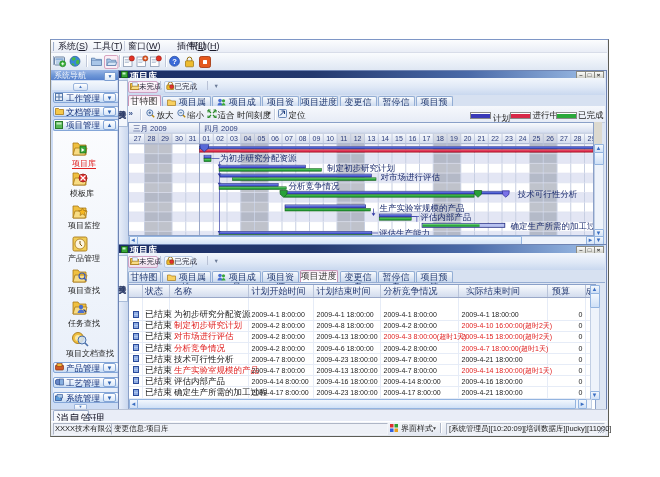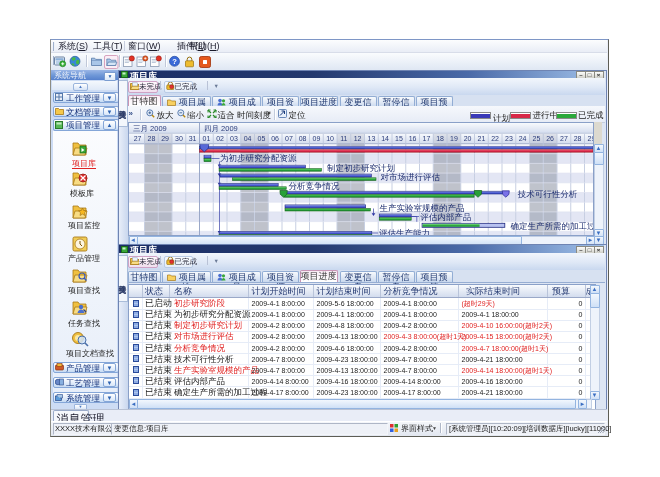--- a/index.html
+++ b/index.html
@@ -545,33 +545,20 @@
 <div class="a" style="left:313px;top:284.5px;width:1px;height:12px;background:#b9c4da"></div>
 <div class="a" style="left:313px;top:297.5px;width:1px;height:100px;background:#e6ecf7"></div>
 <div class="a" style="left:380px;top:284.5px;width:1px;height:12px;background:#b9c4da"></div>
 <div class="a" style="left:380px;top:297.5px;width:1px;height:100px;background:#e6ecf7"></div>
 <div class="a" style="left:458px;top:284.5px;width:1px;height:12px;background:#b9c4da"></div>
 <div class="a" style="left:458px;top:297.5px;width:1px;height:100px;background:#e6ecf7"></div>
 <div class="a" style="left:547px;top:284.5px;width:1px;height:12px;background:#b9c4da"></div>
 <div class="a" style="left:547px;top:297.5px;width:1px;height:100px;background:#e6ecf7"></div>
 <div class="a" style="left:584.5px;top:284.5px;width:1px;height:12px;background:#b9c4da"></div>
 <div class="a" style="left:584.5px;top:297.5px;width:1px;height:100px;background:#e6ecf7"></div>
-<div class="a" style="left:128.5px;top:297.5px;width:464.5px;height:11.1px;border-bottom:1px solid #e6ecf7">
-<svg style="position:absolute;left:4px;top:2px" width="6" height="7">
-        <rect x="0.5" y="0.5" width="5" height="6" fill="#6a8fd8" stroke="#2a4a9a"></rect>
-        <path d="M1 2h4M1 3.5h4M1 5h4" stroke="#cfe0f8" stroke-width="0.7"></path>
-      </svg>
-<span class="tx tdc" style="position:absolute;left:16.5px;top:1.5px">已启动</span>
-<span class="tx tdc" style="position:absolute;left:45.5px;top:1.5px;font-size:8.5px"><span class="red">初步研究阶段</span></span>
-<span class="tx td" style="position:absolute;left:123px;top:2.5px">2009-4-1 8:00:00</span>
-<span class="tx td" style="position:absolute;left:188px;top:2.5px">2009-5-6 18:00:00</span>
-<span class="tx td" style="position:absolute;left:255px;top:2.5px">2009-4-1 8:00:00</span>
-<span class="tx td" style="position:absolute;left:333px;top:2.5px"><span class="red">(超时29天)</span></span>
-<span class="tx td" style="position:absolute;left:418px;top:2.5px;width:36px;text-align:right">0</span>
-</div>
 <div class="a" style="left:128.5px;top:308.6px;width:464.5px;height:11.1px;border-bottom:1px solid #e6ecf7">
 <svg style="position:absolute;left:4px;top:2px" width="6" height="7">
         <rect x="0.5" y="0.5" width="5" height="6" fill="#6a8fd8" stroke="#2a4a9a"></rect>
         <path d="M1 2h4M1 3.5h4M1 5h4" stroke="#cfe0f8" stroke-width="0.7"></path>
       </svg>
 <span class="tx tdc" style="position:absolute;left:16.5px;top:1.5px">已结束</span>
 <span class="tx tdc" style="position:absolute;left:45.5px;top:1.5px;font-size:8.5px">为初步研究分配资源</span>
 <span class="tx td" style="position:absolute;left:123px;top:2.5px">2009-4-1 8:00:00</span>
 <span class="tx td" style="position:absolute;left:188px;top:2.5px">2009-4-1 18:00:00</span>
 <span class="tx td" style="position:absolute;left:255px;top:2.5px">2009-4-1 8:00:00</span>

